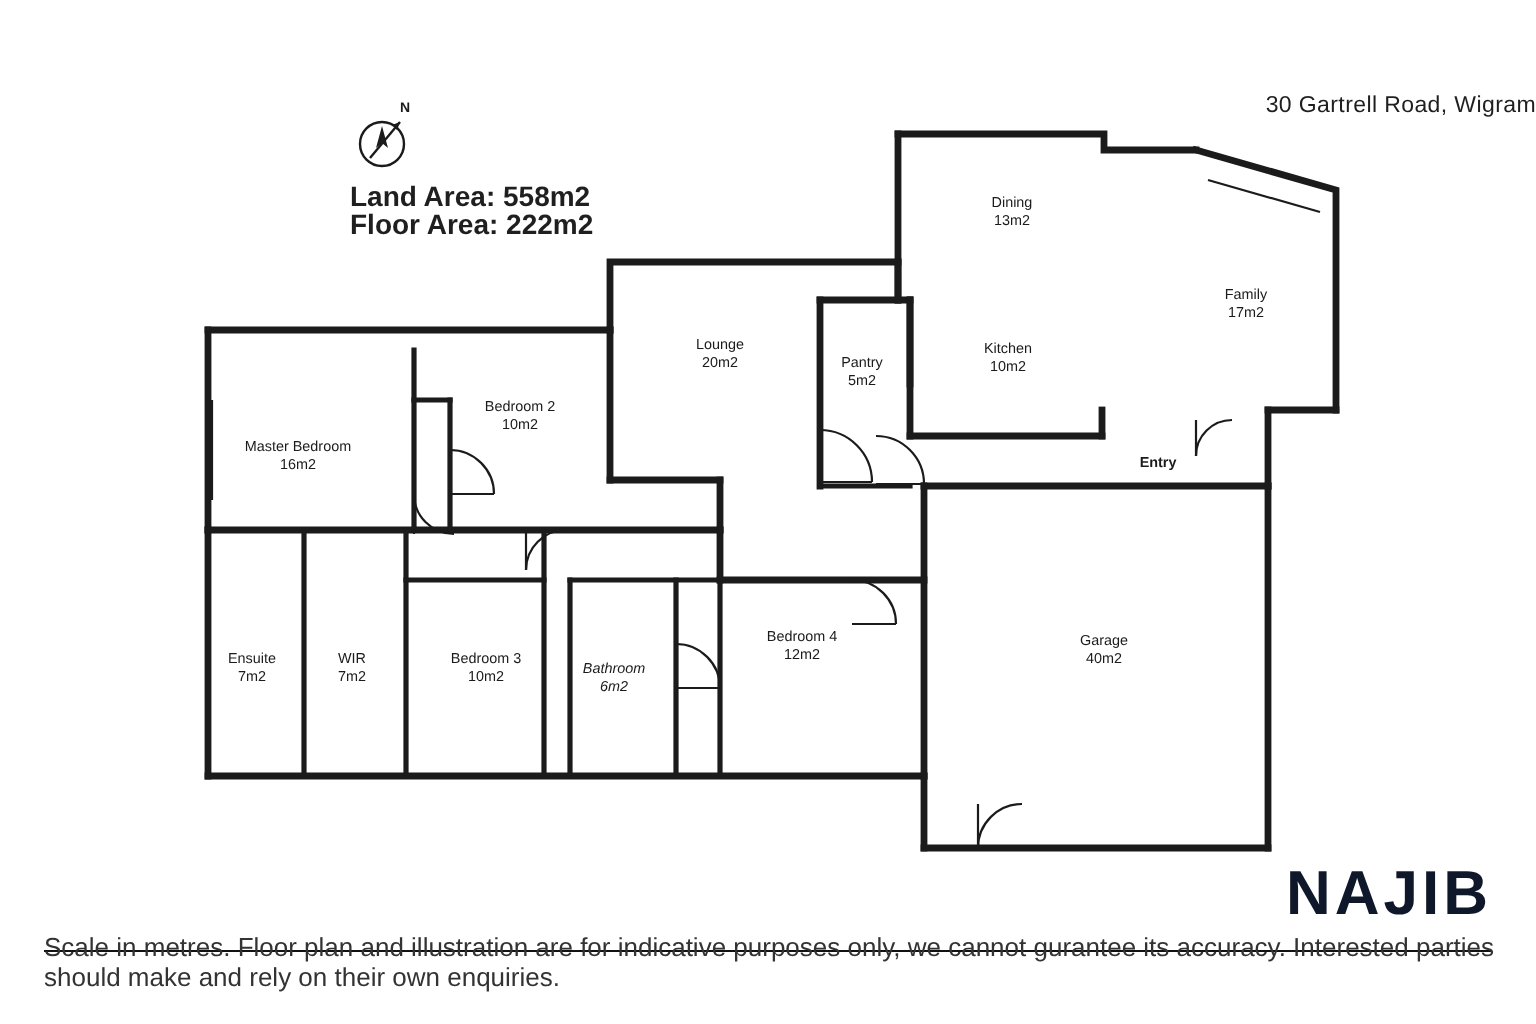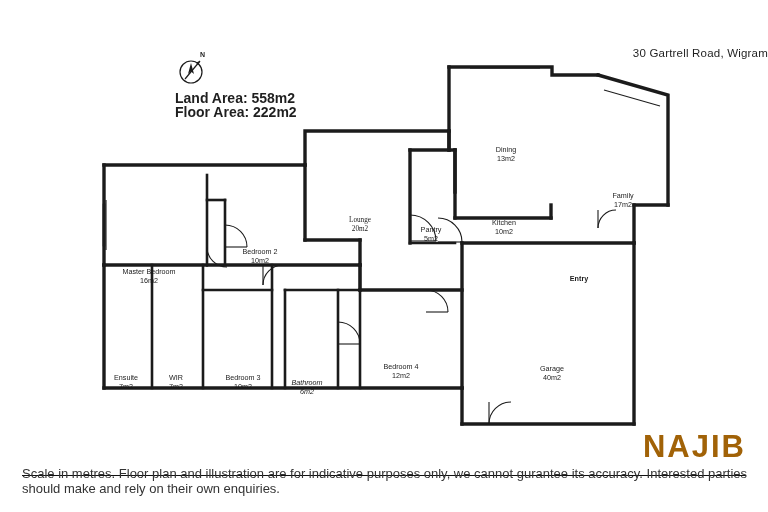--- a/index.html
+++ b/index.html
@@ -42,21 +42,21 @@
     font-weight: bold;
     margin-left: 37px;
   }
   .brand {
     position: absolute;
     right: 22px;
     bottom: 47px;
     font-size: 31px;
     font-weight: bold;
     letter-spacing: 2px;
-    color: #a16207;
+    color: #0f172a;
   }
   .footer-rule {
     position: absolute;
     left: 22px;
     right: 22px;
     bottom: 36px;
     height: 1px;
     background: #111111;
   }
   .disclaimer {
@@ -68,21 +68,20 @@
   }
   .room {
     position: absolute;
     text-align: center;
     font-size: 7.2px;
     line-height: 9.4px;
     color: #1b1b1b;
     transform: translate(-50%, -50%);
     white-space: nowrap;
     pointer-events: none;
-    margin-top: 48px;
   }
   .room .nm { display: block; }
   .room .ar { display: block; }
   .compass {
     position: absolute;
     left: 176px;
     top: 52px;
     width: 34px;
     height: 34px;
   }
@@ -201,21 +200,21 @@
 
 <div id="room-labels">
     <div class="room" style="left: 506px; top: 106px;">
       <span class="nm">Dining</span>
       <span class="ar">13m2</span>
     </div>
     <div class="room" style="left: 623px; top: 152px;">
       <span class="nm">Family</span>
       <span class="ar">17m2</span>
     </div>
-    <div class="room" style="left: 360px; top: 177px; font-family: Liberation Serif, serif;">
+    <div class="room" style="left: 360px; top: 177px;">
       <span class="nm">Lounge</span>
       <span class="ar">20m2</span>
     </div>
     <div class="room" style="left: 431px; top: 186px;">
       <span class="nm">Pantry</span>
       <span class="ar">5m2</span>
     </div>
     <div class="room" style="left: 504px; top: 179px;">
       <span class="nm">Kitchen</span>
       <span class="ar">10m2</span>

